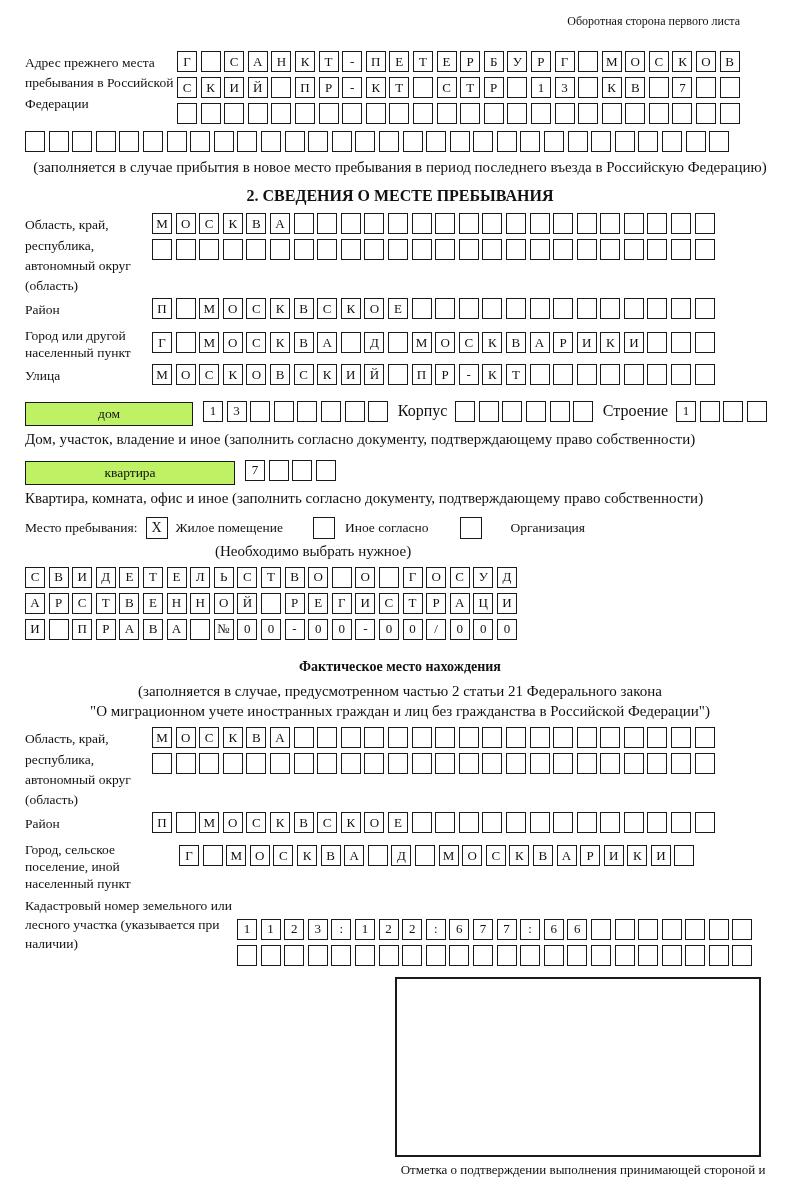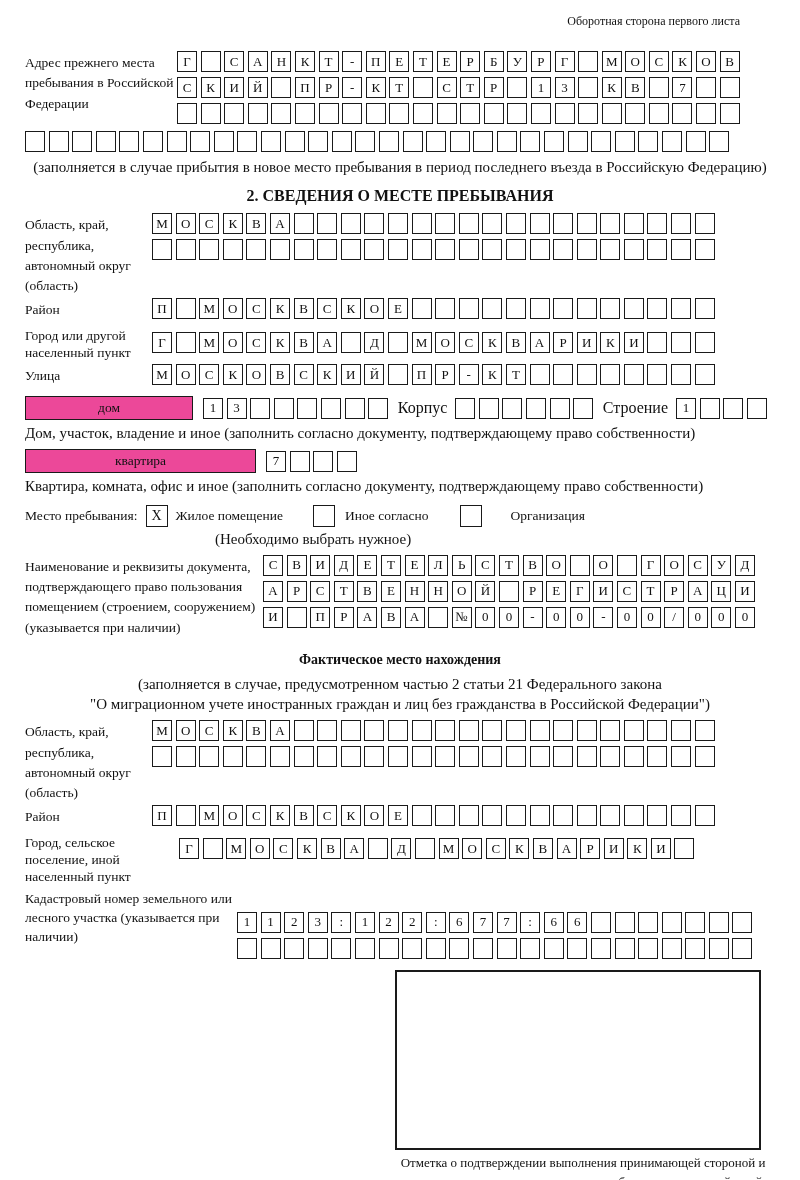--- a/index.html
+++ b/index.html
@@ -36,21 +36,21 @@
     box-sizing:border-box;
     background:#fff;
   }
   .note{font-size:15px;line-height:1.35;}
   .note-center{text-align:center;}
   .sec-title{font-weight:bold;font-size:16px;text-align:center;margin:10px 0 8px 0;}
   .sub-title{font-weight:bold;font-size:14px;text-align:center;margin:14px 0 6px 0;}
   .widebox{
     border:1.6px solid #1a1a1a;
     height:24px;display:inline-flex;align-items:center;justify-content:center;
-    font-size:13.5px;box-sizing:border-box;background:#ec4899;
+    font-size:13.5px;box-sizing:border-box;background:#bef264;margin-top:6px;
   }
   .house-row{display:flex;align-items:center;margin:6px 0 3px 0;}
   .inline-lbl{font-size:16px;margin:0 8px 0 6px;white-space:nowrap;}
   .stay-row{display:flex;align-items:center;font-size:13.5px;margin:8px 0 2px 0;}
   .checkbox{
     display:inline-flex;align-items:center;justify-content:center;
     width:22px;height:22px;border:1.6px solid #1a1a1a;
     font-size:14px;box-sizing:border-box;background:#fff;flex-shrink:0;
   }
   .stamp-box{
@@ -374,21 +374,21 @@
     <div class="cellrow" style="margin:0;">
         <span class="cell">1</span>
         <span class="cell"></span>
         <span class="cell"></span>
         <span class="cell"></span>
       </div>
   </div>
   <div class="note mb2">Дом, участок, владение и иное (заполнить согласно документу, подтверждающему право собственности)</div>
 
   <div class="house-row">
-    <div class="widebox" style="width:231px;font-family:Liberation Serif, serif;">квартира</div>
+    <div class="widebox" style="width:210px;font-family:Liberation Serif, serif;">квартира</div>
     <div class="cellrow" style="margin:0 0 0 10px;">
         <span class="cell">7</span>
         <span class="cell"></span>
         <span class="cell"></span>
         <span class="cell"></span>
       </div>
   </div>
   <div class="note mb2">Квартира, комната, офис и иное (заполнить согласно документу, подтверждающему право собственности)</div>
 
   <div class="stay-row">
@@ -396,21 +396,20 @@
     <span class="checkbox" style="margin-left:8px;">X</span>
     <span style="margin-left:8px;">Жилое помещение</span>
     <span class="checkbox" style="margin-left:30px;"></span>
     <span style="margin-left:10px;">Иное согласно</span>
     <span class="checkbox" style="margin-left:32px;"></span>
     <span style="margin-left:28px;">Организация</span>
   </div>
   <div class="note" style="margin-left:190px;margin-bottom:6px;">(Необходимо выбрать нужное)</div>
 
   <div class="lrow">
-    <div class="lbl lbl-c">Наименование и реквизиты документа, подтверждающего право пользования помещением (строением, сооружением) (указывается при наличии)</div>
     <div class="grids">
       <div class="cellrow">
           <span class="cell">С</span>
           <span class="cell">В</span>
           <span class="cell">И</span>
           <span class="cell">Д</span>
           <span class="cell">Е</span>
           <span class="cell">Т</span>
           <span class="cell">Е</span>
           <span class="cell">Л</span>

